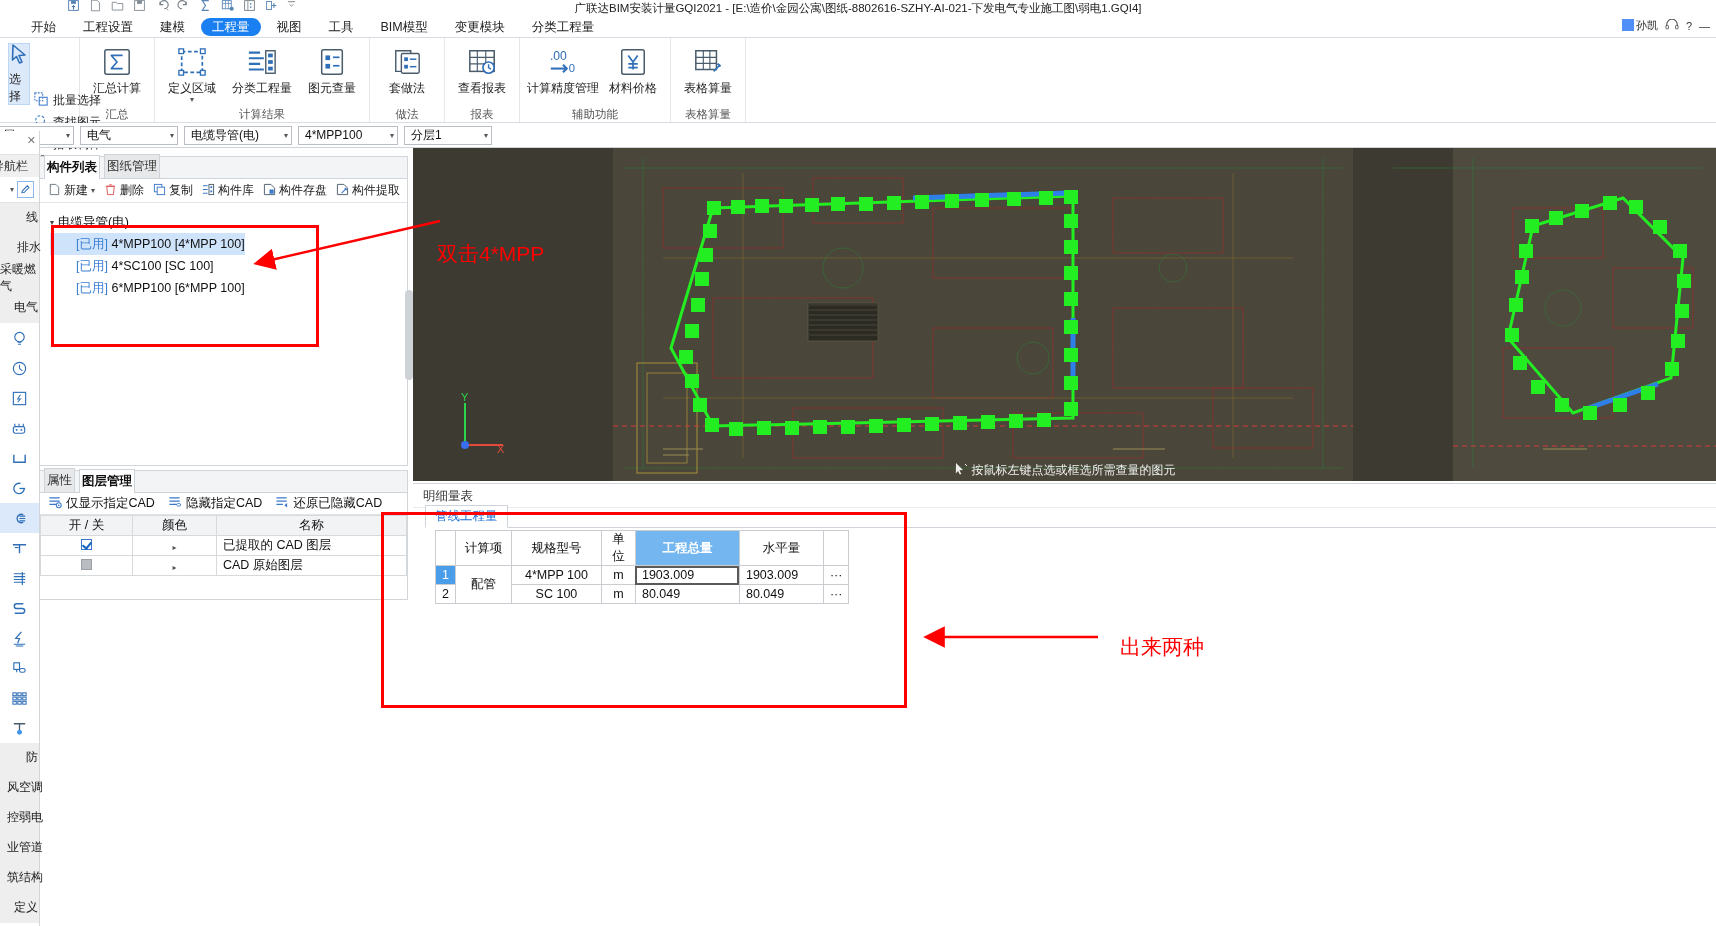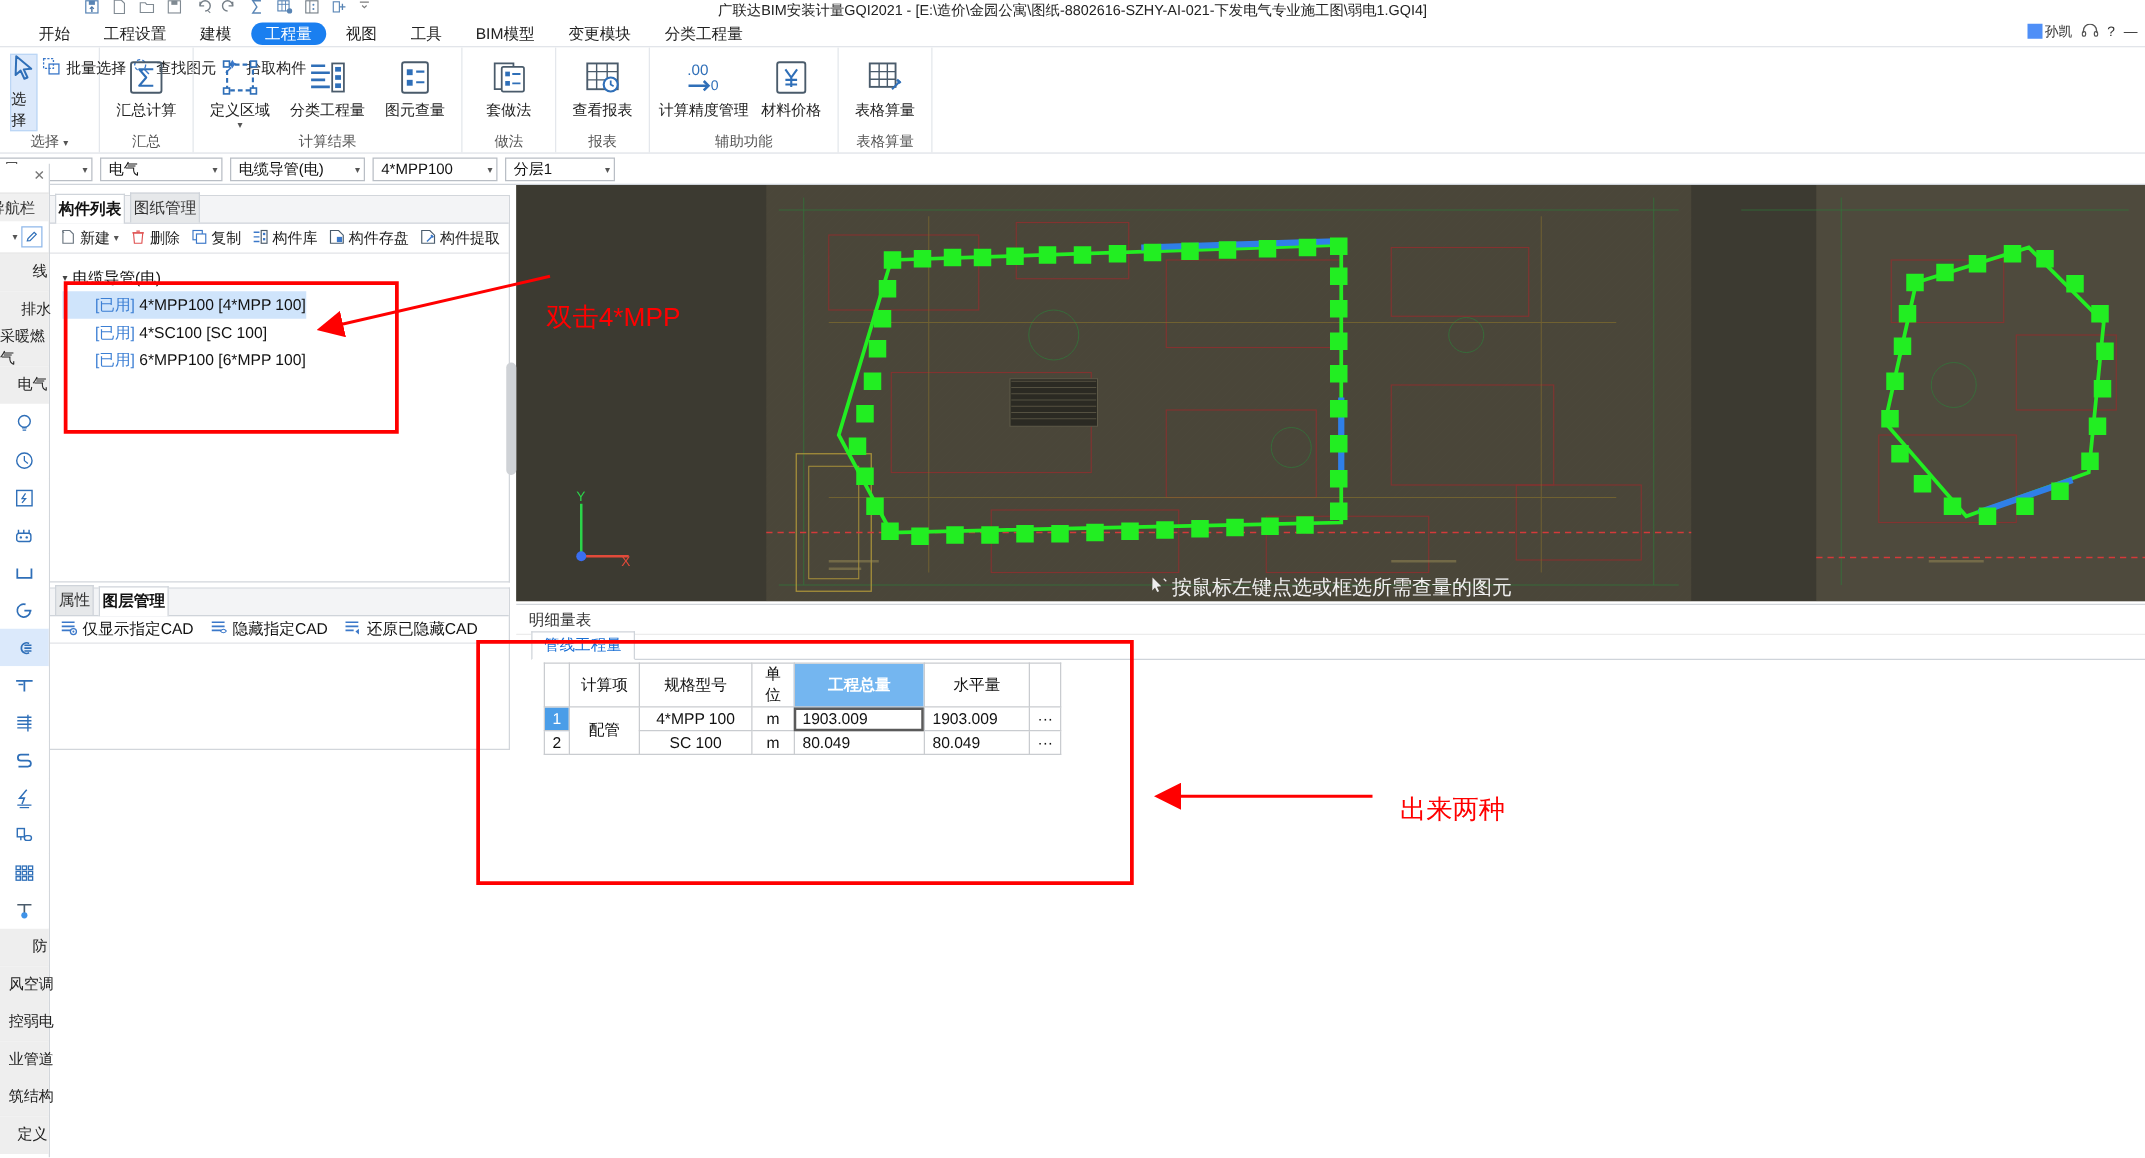--- a/index.html
+++ b/index.html
@@ -59,21 +59,21 @@
   .rbtn.wide{width:74px;}
   .rbtn .caret{font-size:8px;color:#555;line-height:5px;}
 
   
   .selgroup{ width:80px; }
   .selbig{
     width:38px; height:62px; background:#dce9fb; border:1px solid #bcd6f5;
     display:flex;flex-direction:column;align-items:center;justify-content:center; margin:2px 0 0 2px;
   }
   .selbig .lbl{font-size:12px;color:#222;margin-top:3px;}
-  .sellist{ display:flex;gap:5px; padding:5px 0 0 4px;}
+  .sellist{ display:flex;flex-direction:column; gap:5px; padding:5px 0 0 4px;margin-top:46px;}
   .selitem{ display:flex; align-items:center; gap:5px; font-size:12px; color:#222; white-space:nowrap;}
 
   
   .filterbar{
     position:relative; height:25px; background:#fff; border-bottom:1px solid #cfd4da;
     display:flex; align-items:center; padding-left:0px; gap:0px;
   }
   .fsel{
     height:19px; border:1px solid #b9bec5; background:#fff; display:flex; align-items:center;
     justify-content:space-between; padding:0 3px 0 6px; font-size:12px; margin-right:6px; color:#111;
@@ -123,21 +123,21 @@
   .ltable th{background:#f2f3f5;border:1px solid #d7dadd;height:19px;font-weight:normal;color:#111;}
   .ltable td{border:1px solid #d7dadd;height:20px;text-align:center;color:#111;}
   .ltable td.nm{text-align:left;padding-left:6px;}
   .chk{width:11px;height:11px;border:1px solid #3b78c9;display:inline-block;background:#fff;position:relative;}
   .chk.on::after{content:"";position:absolute;left:2px;top:0px;width:4px;height:7px;border:solid #1565c0;border-width:0 2px 2px 0;transform:rotate(40deg);}
   .chk.grey{border:1px solid #9aa0a6;background:#b9bdc1;}
   .arrowr{color:#555;font-size:8px;}
 
   
   .viewport{position:absolute;left:413px;top:148px;right:0;height:333px;background:#3c3a31;overflow:hidden;}
-  .vp-status{position:absolute;left:0;right:0;bottom:0;height:22px;color:#f0f0f0;font-size:16px;display:flex;align-items:center;justify-content:center;gap:4px;}
+  .vp-status{position:absolute;left:0;right:0;bottom:0;height:22px;color:#f0f0f0;font-size:12px;display:flex;align-items:center;justify-content:center;gap:4px;}
   .axis{position:absolute;left:44px;bottom:28px;width:50px;height:60px;}
   .scrollv{position:absolute;left:405px;top:290px;width:8px;height:90px;background:#cfd2d6;border-radius:4px;z-index:6;}
 
   
   .bpanel{position:absolute;left:413px;top:483px;right:0;bottom:0;background:#fff;border-top:1px solid #d2d6db;}
   .bp-title{height:24px;line-height:24px;padding-left:10px;font-size:12.5px;color:#333;background:#fff;border-bottom:1px solid #ececec;}
   .bp-tools{height:26px;display:flex;align-items:center;gap:12px;padding-left:12px;font-size:12.5px;color:#111;}
   .bp-tools .ti{display:flex;align-items:center;gap:5px;white-space:nowrap;}
   .ckbox{width:11px;height:11px;border:1px solid #7d848c;background:#fff;display:inline-block;}
   .bp-tabs{display:flex;align-items:flex-end;margin-left:12px;border-bottom:1px solid #cfd4da;width:calc(100% - 12px);height:20px;}
@@ -693,20 +693,41 @@
       <span>隐藏指定CAD</span>
     </div>
     <div class="ti">
       <span><svg width="14" height="14" viewBox="0 0 15 15">
             <path d="M1.5 3h11M1.5 6.5h11M1.5 10h7" stroke="#3b78c9" stroke-width="1.4"></path>
             <path d="M13 8.5l-3 2.5 3 2.5z" fill="#3b78c9"></path>
           </svg></span>
       <span>还原已隐藏CAD</span>
     </div>
   </div>
+  <table class="ltable">
+    <thead>
+        <tr>
+      <th style="width:92px">开 / 关</th>
+      <th style="width:84px">颜色</th>
+      <th>名称</th>
+    </tr>
+      </thead>
+    <tbody>
+      <tr>
+        <td><span class="chk on"></span></td>
+        <td><span class="arrowr">▸</span></td>
+        <td class="nm">已提取的 CAD 图层</td>
+      </tr>
+      <tr>
+        <td><span class="chk grey"></span></td>
+        <td><span class="arrowr">▸</span></td>
+        <td class="nm">CAD 原始图层</td>
+      </tr>
+    </tbody>
+  </table>
 </div>
 
 <div class="scrollv"></div>
 
 <div class="viewport">
   <svg width="1303" height="333" viewBox="0 0 1303 333" style="position:absolute;left:0;top:0">
     <defs>
       <pattern id="sitehatch" width="7" height="7" patternUnits="userSpaceOnUse">
         <path d="M0 7L7 0" stroke="#4d4a3c" stroke-width="0.7"></path>
       </pattern>

